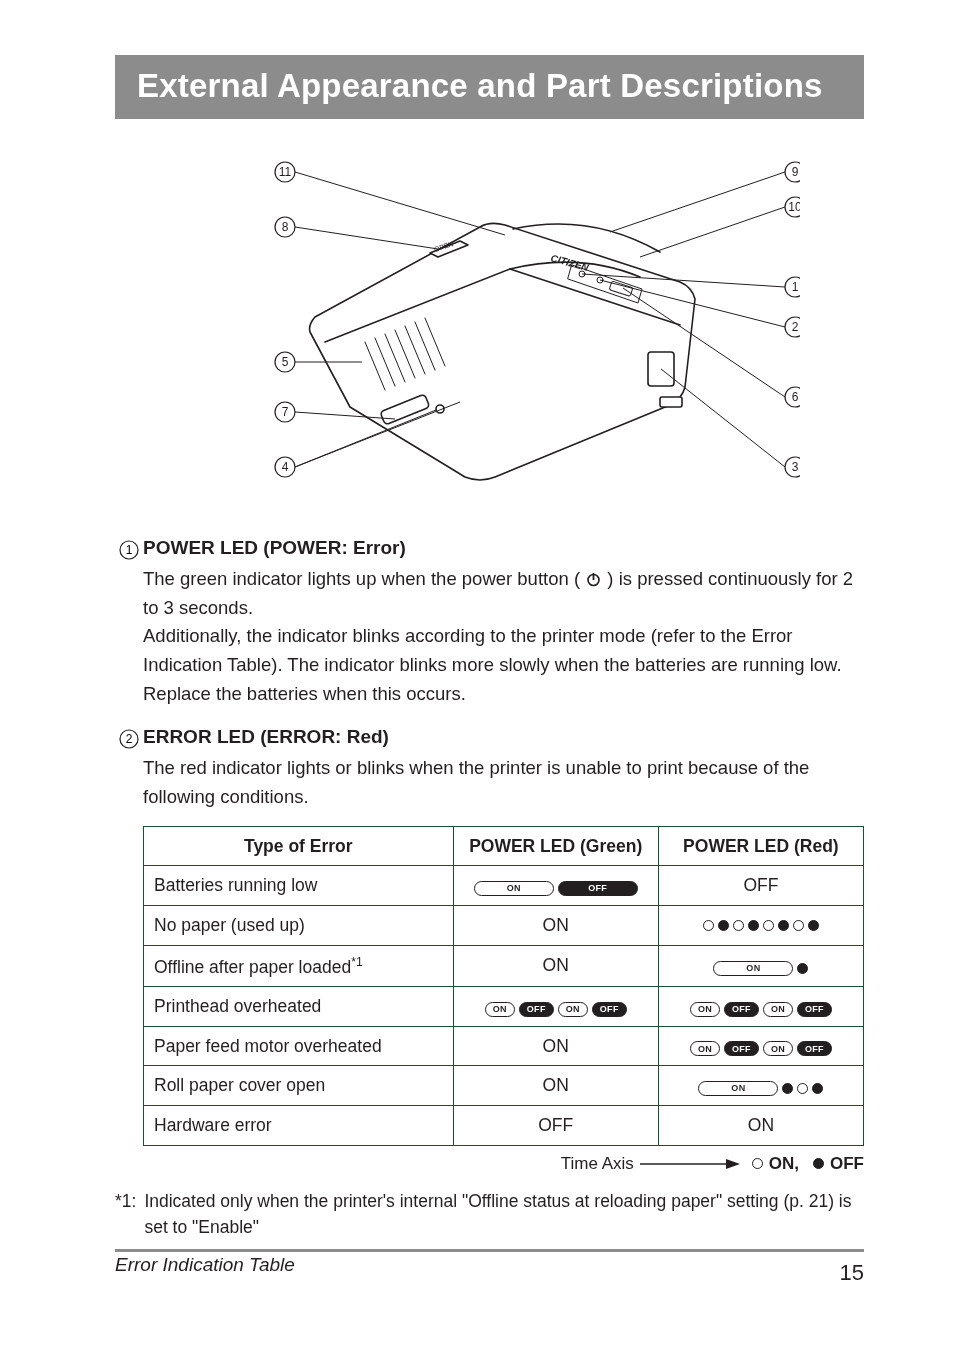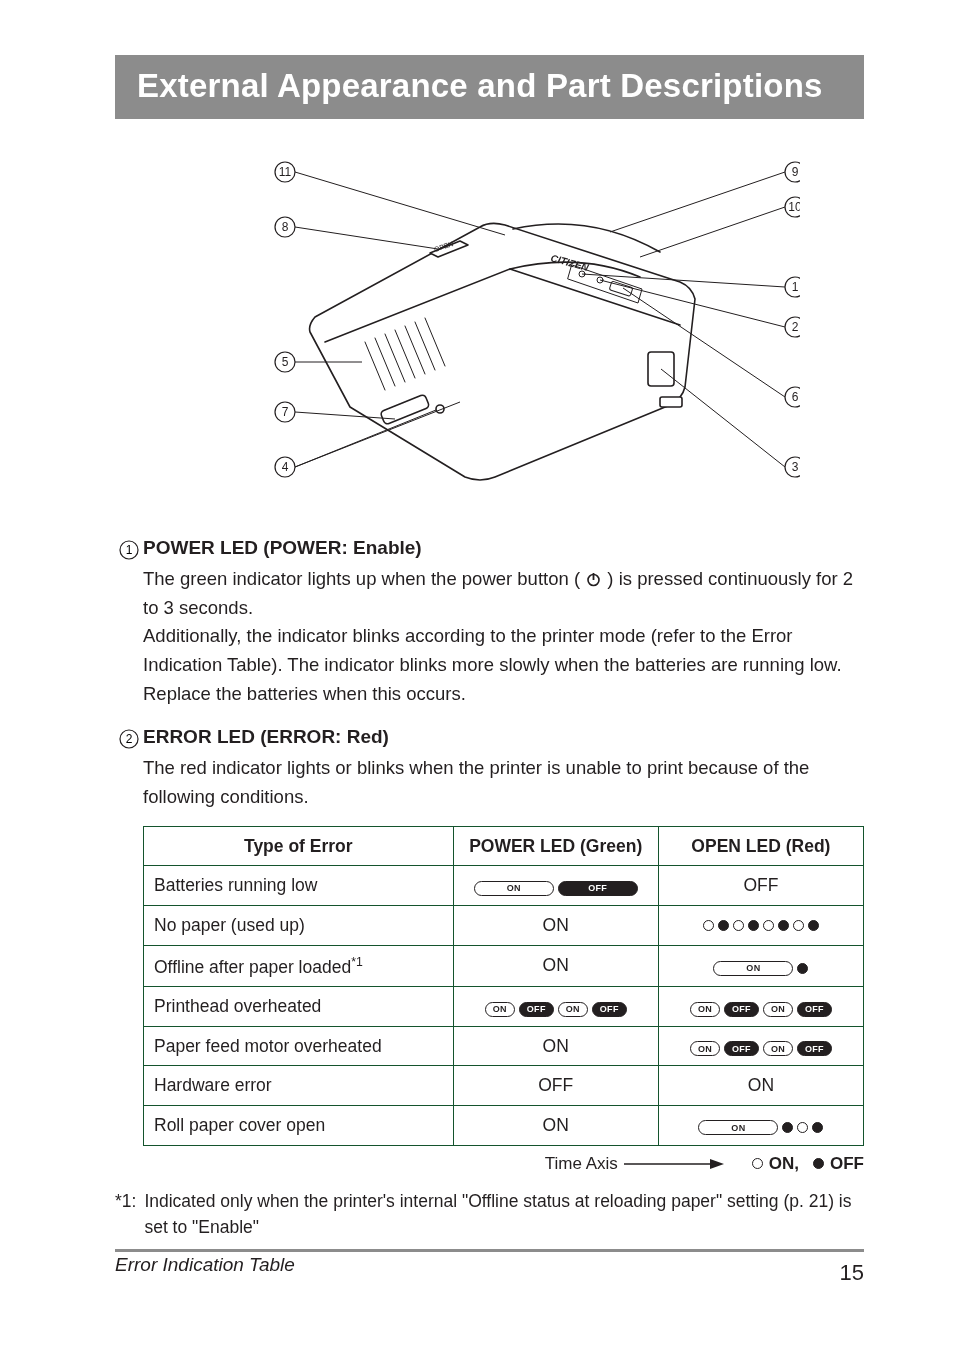--- a/index.html
+++ b/index.html
@@ -111,21 +111,21 @@
     border: 1px solid #231f20;
     box-sizing: border-box;
   }
   .dot.on  { background: #fff; }
   .dot.off { background: #231f20; }
 
   .time-axis-row {
     display:flex;
     justify-content: flex-end;
     align-items:center;
-    gap: 28px;
+    gap: 12px;
     margin-top: 8px;
     font-size: 17px;
     margin-left: 28px;
   }
   .time-axis-arrow { display:inline-flex; align-items:center; gap:6px; }
   .time-axis-arrow svg { width: 100px; height: 14px; }
   .legend { display:inline-flex; align-items:center; gap:14px;font-weight:bold; }
   .legend span { display:inline-flex; align-items:center; gap:6px; }
 
   .footnote {
@@ -282,21 +282,21 @@
   </div>
 
   <div class="item">
     <span class="circ-num">
       <svg width="20" height="20" viewBox="0 0 20 20">
           <circle cx="10" cy="10" r="9" fill="#fff" stroke="#231f20" stroke-width="1.2"></circle>
           <text x="10" y="14" font-size="12" text-anchor="middle" font-family="Arial">1</text>
         </svg>
     </span>
     <div class="content">
-      <div class="heading">POWER LED (POWER: Enable)</div>
+      <div class="heading">POWER LED (POWER: Error)</div>
       <div class="para">
         <span>The green indicator lights up when the power button ( </span>
         <span class="power-icon">
           <svg width="17" height="17" viewBox="0 0 17 17">
               <circle cx="8.5" cy="9" r="5.5" fill="none" stroke="#231f20" stroke-width="1.6"></circle>
               <line x1="8.5" y1="2" x2="8.5" y2="9" stroke="#231f20" stroke-width="1.8"></line>
             </svg>
         </span>
         <span> ) is pressed continuously for 2 to 3 seconds.</span>
         <br>
@@ -322,21 +322,21 @@
     <table class="error-table">
       <colgroup>
           <col style="width:43%">
           <col style="width:28.5%">
           <col style="width:28.5%">
         </colgroup>
       <thead>
         <tr>
           <th>Type of Error</th>
           <th>POWER LED (Green)</th>
-          <th>OPEN LED (Red)</th>
+          <th>POWER LED (Red)</th>
         </tr>
       </thead>
       <tbody id="tbody">
           <tr>
             <td class="col-type">Batteries running low</td>
             <td class="col-led"><span class="pill-seq">
                 <span class="pill on long">ON</span>
                 <span class="pill off long">OFF</span>
               </span></td>
             <td class="col-led">OFF</td>
@@ -382,33 +382,33 @@
             <td class="col-type">Paper feed motor overheated</td>
             <td class="col-led">ON</td>
             <td class="col-led"><span class="pill-seq">
                 <span class="pill on">ON</span>
                 <span class="pill off">OFF</span>
                 <span class="pill on">ON</span>
                 <span class="pill off">OFF</span>
               </span></td>
           </tr>
           <tr>
+            <td class="col-type">Roll paper cover open</td>
+            <td class="col-led">ON</td>
+            <td class="col-led"><span class="pill-seq">
+                <span class="pill on long">ON</span>
+                <span class="dot off"></span>
+                <span class="dot on"></span>
+                <span class="dot off"></span>
+              </span></td>
+          </tr>
+          <tr>
             <td class="col-type">Hardware error</td>
             <td class="col-led">OFF</td>
             <td class="col-led">ON</td>
-          </tr>
-          <tr>
-            <td class="col-type">Roll paper cover open</td>
-            <td class="col-led">ON</td>
-            <td class="col-led"><span class="pill-seq">
-                <span class="pill on long">ON</span>
-                <span class="dot off"></span>
-                <span class="dot on"></span>
-                <span class="dot off"></span>
-              </span></td>
           </tr>
         </tbody>
     </table>
 
     <div class="time-axis-row">
       <span class="time-axis-arrow">
         <span>Time Axis</span>
         <svg viewBox="0 0 100 14">
           <line x1="0" y1="7" x2="88" y2="7" stroke="#231f20" stroke-width="1.5"></line>
           <polygon points="100,7 86,2 86,12" fill="#231f20"></polygon>

